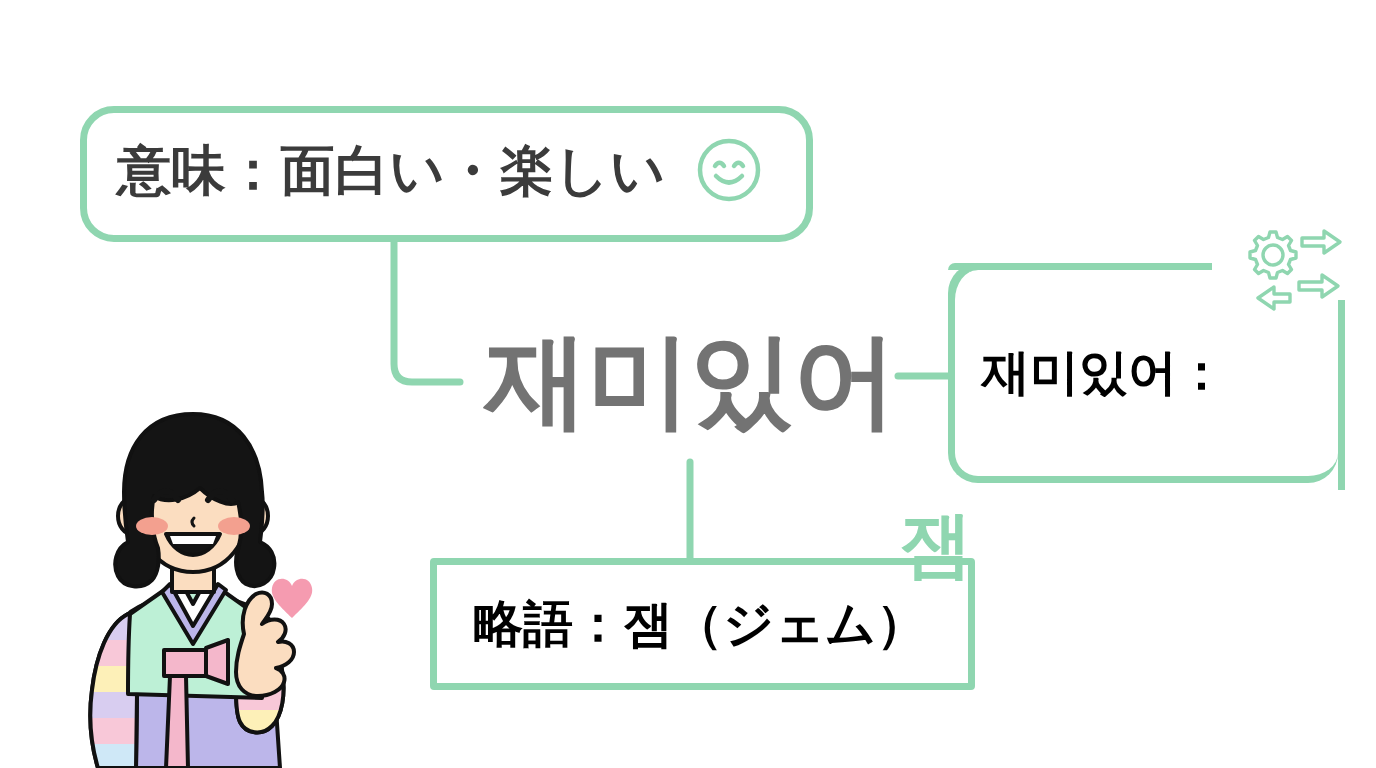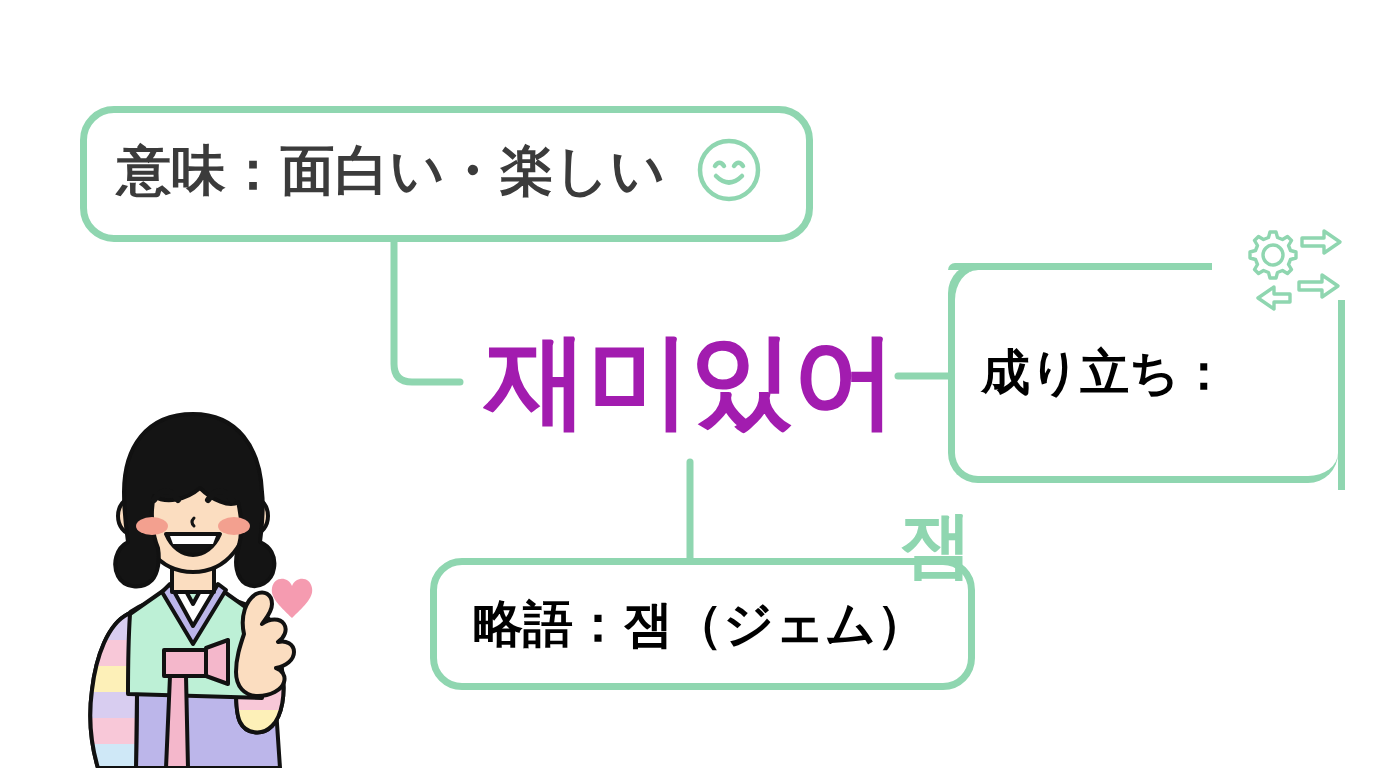--- a/index.html
+++ b/index.html
@@ -73,21 +73,21 @@
     position: absolute;
     left: 470px;
     top: 315px;
     width: 440px;
     height: 130px;
     display: flex;
     align-items: center;
     justify-content: center;
     font-size: 104px;
     font-weight: 700;
-    color: #a21caf;
+    color: #737373;
     letter-spacing: -1px;
     line-height: 1;
     white-space: nowrap;
   }
 
   
   #card-origin {
     left: 948px;
     top: 270px;
     width: 390px;
@@ -153,21 +153,21 @@
     width: 104px;
     height: 96px;
   }
 
   
   #card-abbrev {
     left: 430px;
     top: 558px;
     width: 545px;
     height: 132px;
-    border-radius: 32px;
+    border-radius: 4px;
     padding: 0 0 0 36px;
     justify-content: flex-start;
   }
 
   #abbrev-text {
     font-size: 50px;
     font-weight: 700;
     color: #000000;
     white-space: nowrap;
     line-height: 1;
@@ -218,21 +218,21 @@
       <path d="M 40 31 Q 44.5 24.5 49 31" fill="none" stroke="#8fd6b0" stroke-width="4.5" stroke-linecap="round"></path>
       <path d="M 22 41 Q 35 54 48 41" fill="none" stroke="#8fd6b0" stroke-width="4.5" stroke-linecap="round"></path>
     </svg>
   </div>
 
   <div id="headline">재미있어</div>
 
   <div class="card" id="card-origin">
     <span class="corner-tl"></span>
 
-    <span class="origin-line">成り立ち：</span>
+    <span class="origin-line">재미있어：</span>
 
     <svg class="gear-arrows" viewBox="0 0 104 96" aria-hidden="true">
       <g fill="none" stroke="#8fd6b0" stroke-width="3.4" stroke-linejoin="round" stroke-linecap="round">
 
         <path d="M 26 10 L 32 10 L 33.5 15.5 L 38.5 17.5 L 43.5 14.5 L 47.5 18.5
                  L 44.5 23.5 L 46.5 28.5 L 52 30 L 52 36 L 46.5 37.5 L 44.5 42.5
                  L 47.5 47.5 L 43.5 51.5 L 38.5 48.5 L 33.5 50.5 L 32 56 L 26 56
                  L 24.5 50.5 L 19.5 48.5 L 14.5 51.5 L 10.5 47.5 L 13.5 42.5
                  L 11.5 37.5 L 6 36 L 6 30 L 11.5 28.5 L 13.5 23.5 L 10.5 18.5
                  L 14.5 14.5 L 19.5 17.5 L 24.5 15.5 Z"></path>

